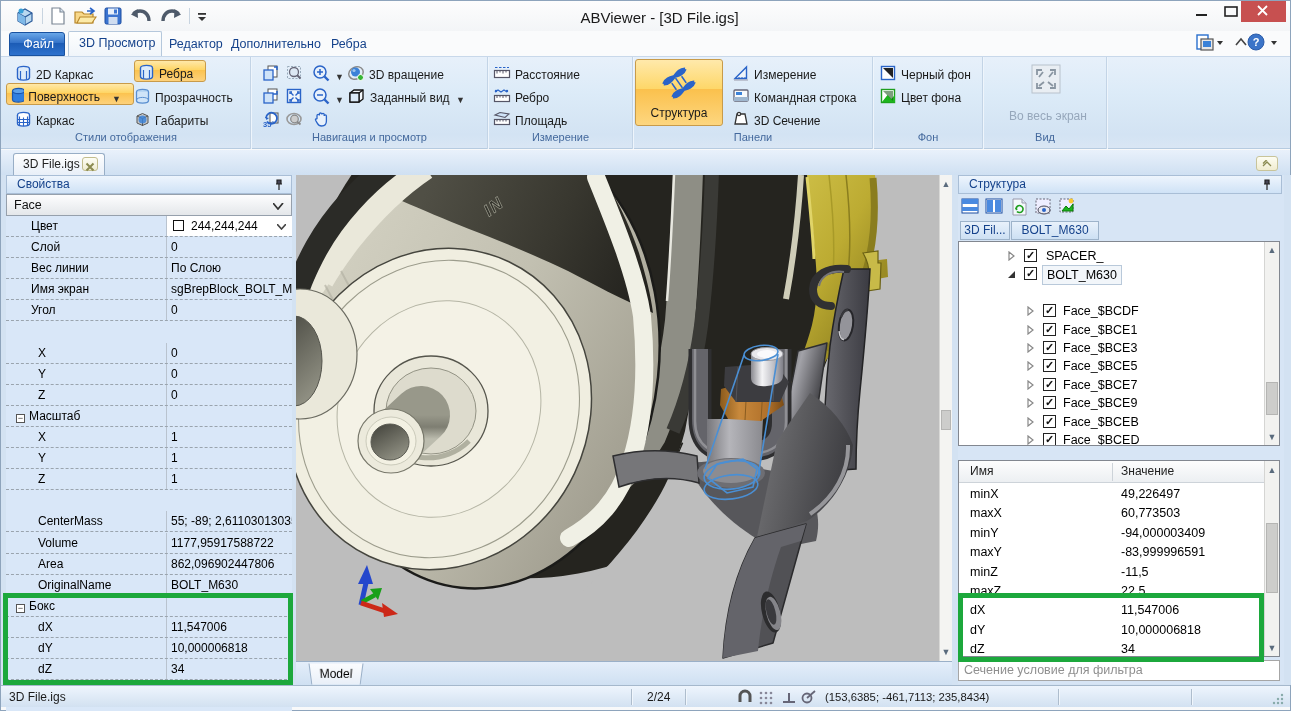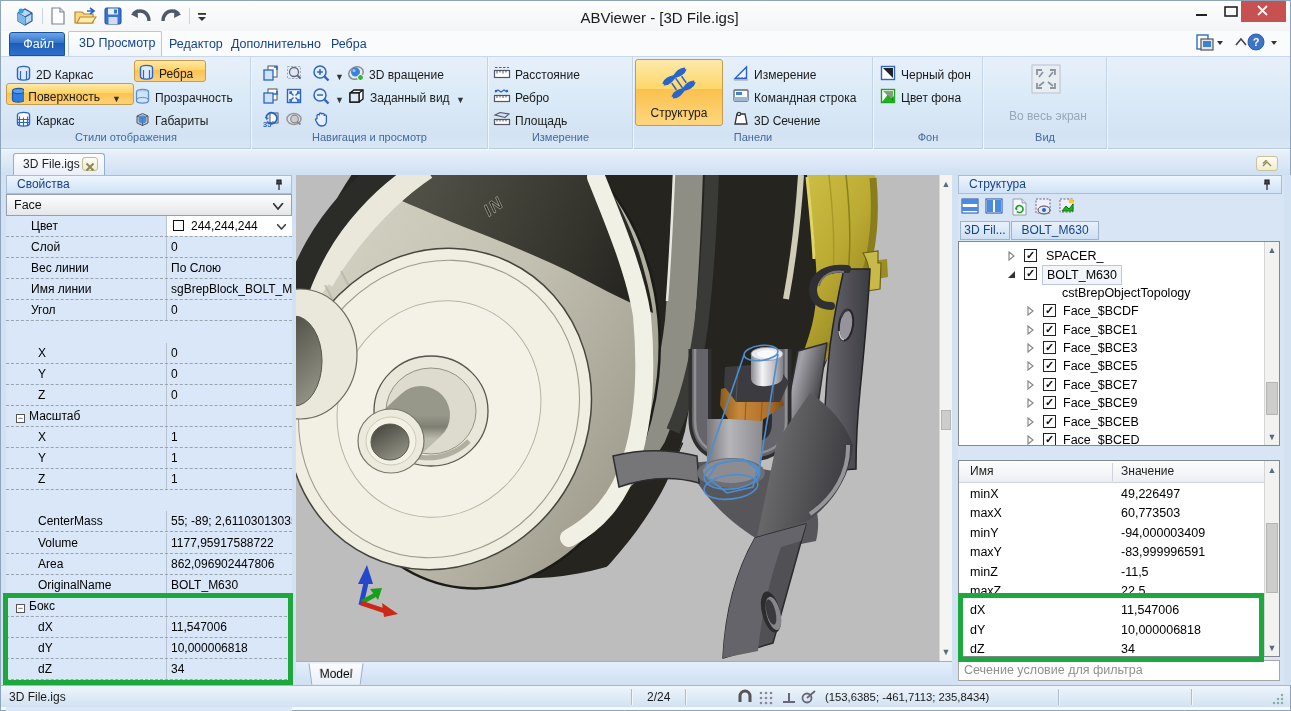--- a/index.html
+++ b/index.html
@@ -530,21 +530,21 @@
       </div>
       <div class="prow" style="top:62.1px">
         <div class="pl"><span style="padding-left:25px">Слой</span></div>
         <div class="pv">0</div>
       </div>
       <div class="prow" style="top:83.2px">
         <div class="pl"><span style="padding-left:25px">Вес линии</span></div>
         <div class="pv">По Слою</div>
       </div>
       <div class="prow" style="top:104.3px">
-        <div class="pl"><span style="padding-left:25px">Имя линии</span></div>
+        <div class="pl"><span style="padding-left:25px">Имя экран</span></div>
         <div class="pv">sgBrepBlock_BOLT_M630_</div>
       </div>
       <div class="prow" style="top:125.4px">
         <div class="pl"><span style="padding-left:25px">Угол</span></div>
         <div class="pv">0</div>
       </div>
       <div class="prow" style="top:167.6px">
         <div class="pl"><span style="padding-left:32px">X</span></div>
         <div class="pv">0</div>
       </div>
@@ -643,23 +643,20 @@
           <span class="cb" style="left:65px">✓</span>
           <span class="abs" style="left:87px;top:0">SPACER_</span>
         </div>
         <div class="trow" style="top:23.4px">
           <svg class="abs" style="left:49px;top:5px" width="9" height="9">
             <path d="M7 1 L7 8 L0 8z" fill="#333"></path>
           </svg>
           <span class="cb" style="left:65px">✓</span>
           <span class="abs" style="left:83px;top:0;padding:0 4px;border:1px solid #b9c9da;background:#f2f6fa">BOLT_M630</span>
         </div>
-        <div class="trow" style="top:41.8px">
-          <span class="abs" style="left:103px;top:0">cstBrepObjectTopology</span>
-        </div>
         <div class="trow" style="top:60.2px">
           <svg class="abs" style="left:68px;top:4px" width="8" height="10">
             <path d="M1 1 L6 5 L1 9z" fill="#fff" stroke="#888" stroke-width="1.2"></path>
           </svg>
           <span class="cb" style="left:84px">✓</span>
           <span class="abs" style="left:104px;top:0">Face_$BCDF</span>
         </div>
         <div class="trow" style="top:78.6px">
           <svg class="abs" style="left:68px;top:4px" width="8" height="10">
             <path d="M1 1 L6 5 L1 9z" fill="#fff" stroke="#888" stroke-width="1.2"></path>

